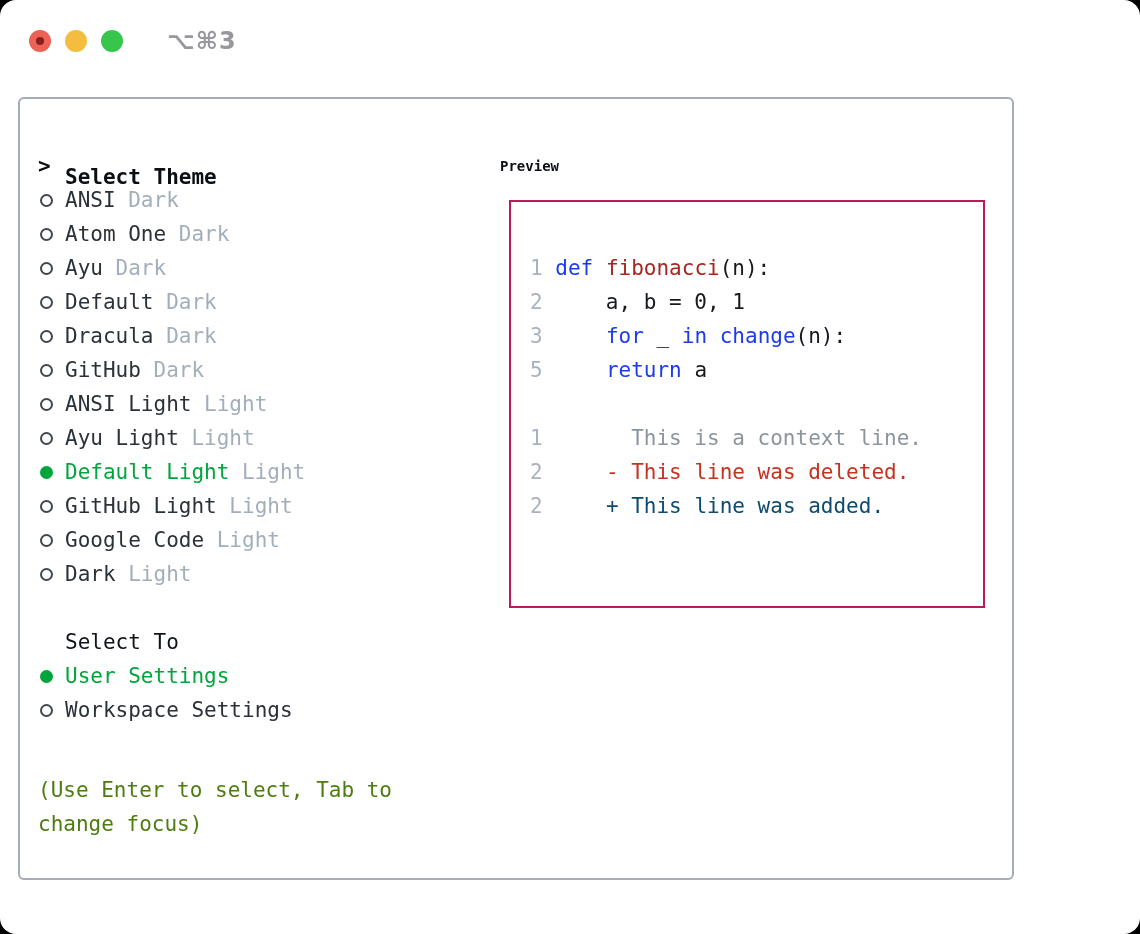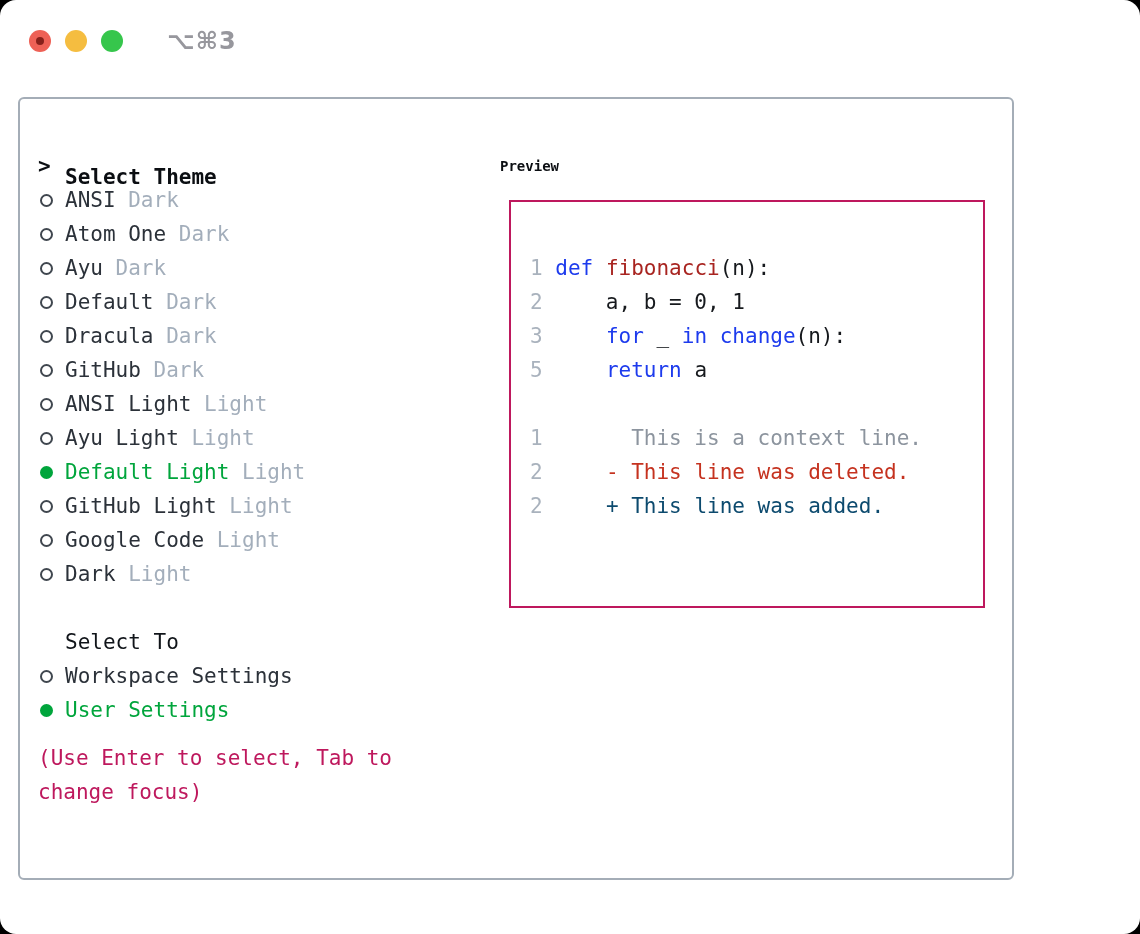--- a/index.html
+++ b/index.html
@@ -49,22 +49,22 @@
     border: 2px solid #40474f; border-radius: 50%; flex: none;
   }
   .row.selected .radio { background: #00a53c; border-color: #00a53c; }
   .section-header { font-weight: bold; color: #0b0e12; margin-top: 22px; }
   .apply-header { color: #101419; }
   .label { color: #2b3139; }
   .row.selected .label { color: #00a53c; }
   .variant { color: #a3aebb; margin-left: 1ch; }
   .spacer { height: 34px; }
   .help {
-    margin-top: 14px; width: 430px;
-    font-size: 21px; line-height: 34px; color: #be185d;
+    margin-top: 46px; width: 430px;
+    font-size: 21px; line-height: 34px; color: #4d7c0f;
     white-space: normal;
   }
   
   .preview-label {
     position: absolute; left: 480px; top: 50px;
     height: 34px; line-height: 34px;
     font-size: 14px; font-weight: bold; color: #0b0e12;
   }
   .preview-box {
     position: absolute; left: 489px; top: 101px;
@@ -166,28 +166,28 @@
         </div>
 
       <div class="spacer"></div>
 
       <div class="row">
         <span class="marker"></span>
         <span class="apply-header">Select To</span>
       </div>
 
       <div id="apply-list">
+          <div class="row selected">
+    <span class="marker"><span class="radio"></span></span>
+    <span class="label">User Settings</span>
+    
+  </div>
           <div class="row">
     <span class="marker"><span class="radio"></span></span>
     <span class="label">Workspace Settings</span>
-    
-  </div>
-          <div class="row selected">
-    <span class="marker"><span class="radio"></span></span>
-    <span class="label">User Settings</span>
     
   </div>
         </div>
 
       <div class="help">(Use Enter to select, Tab to change focus)</div>
     </div>
 
     <div class="preview-label">Preview</div>
 
     <div class="preview-box">

